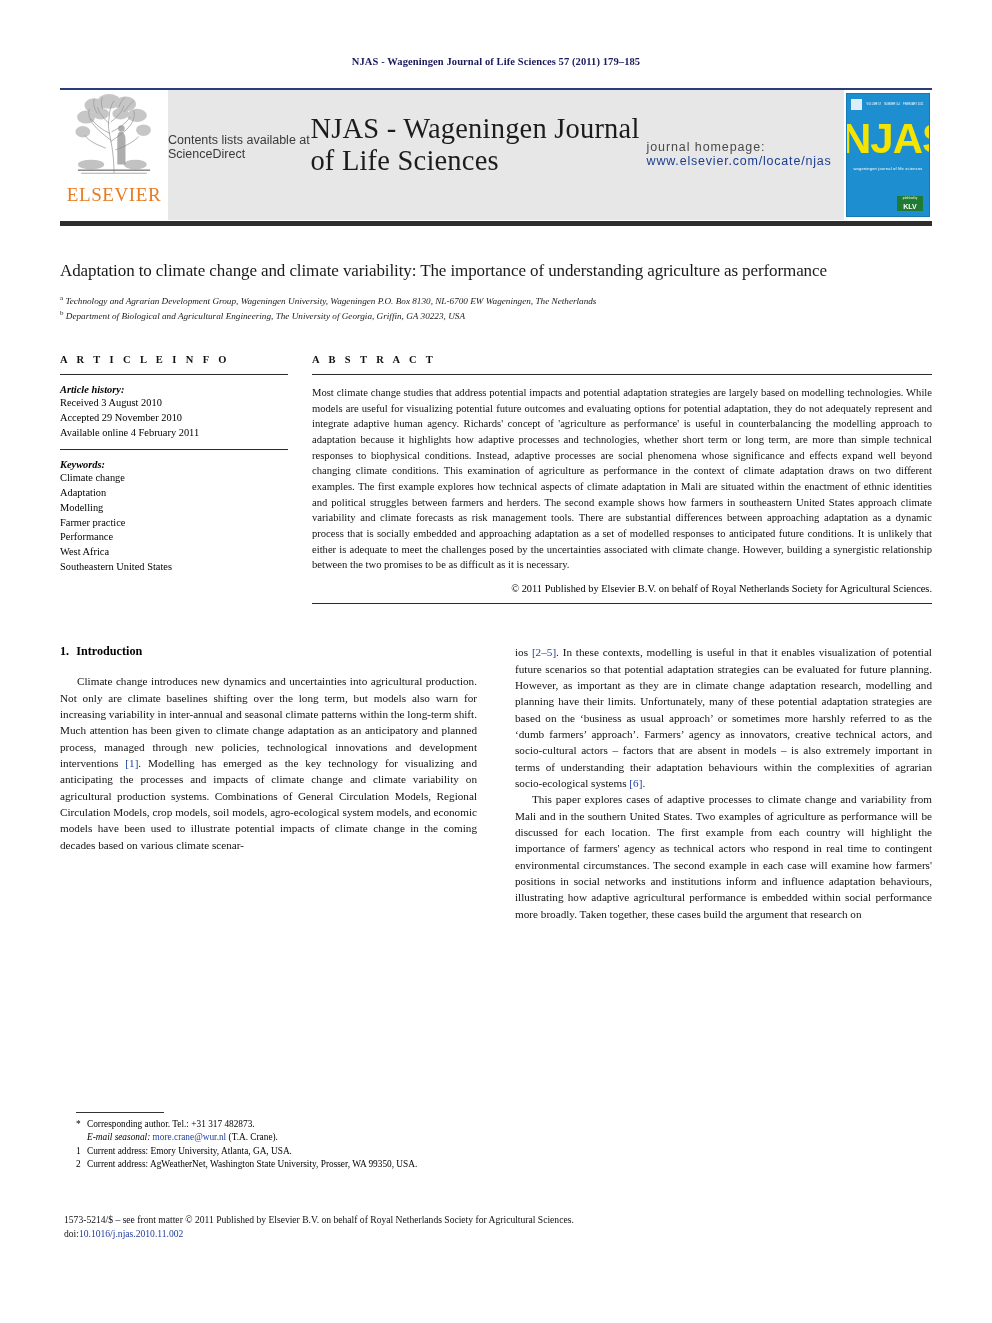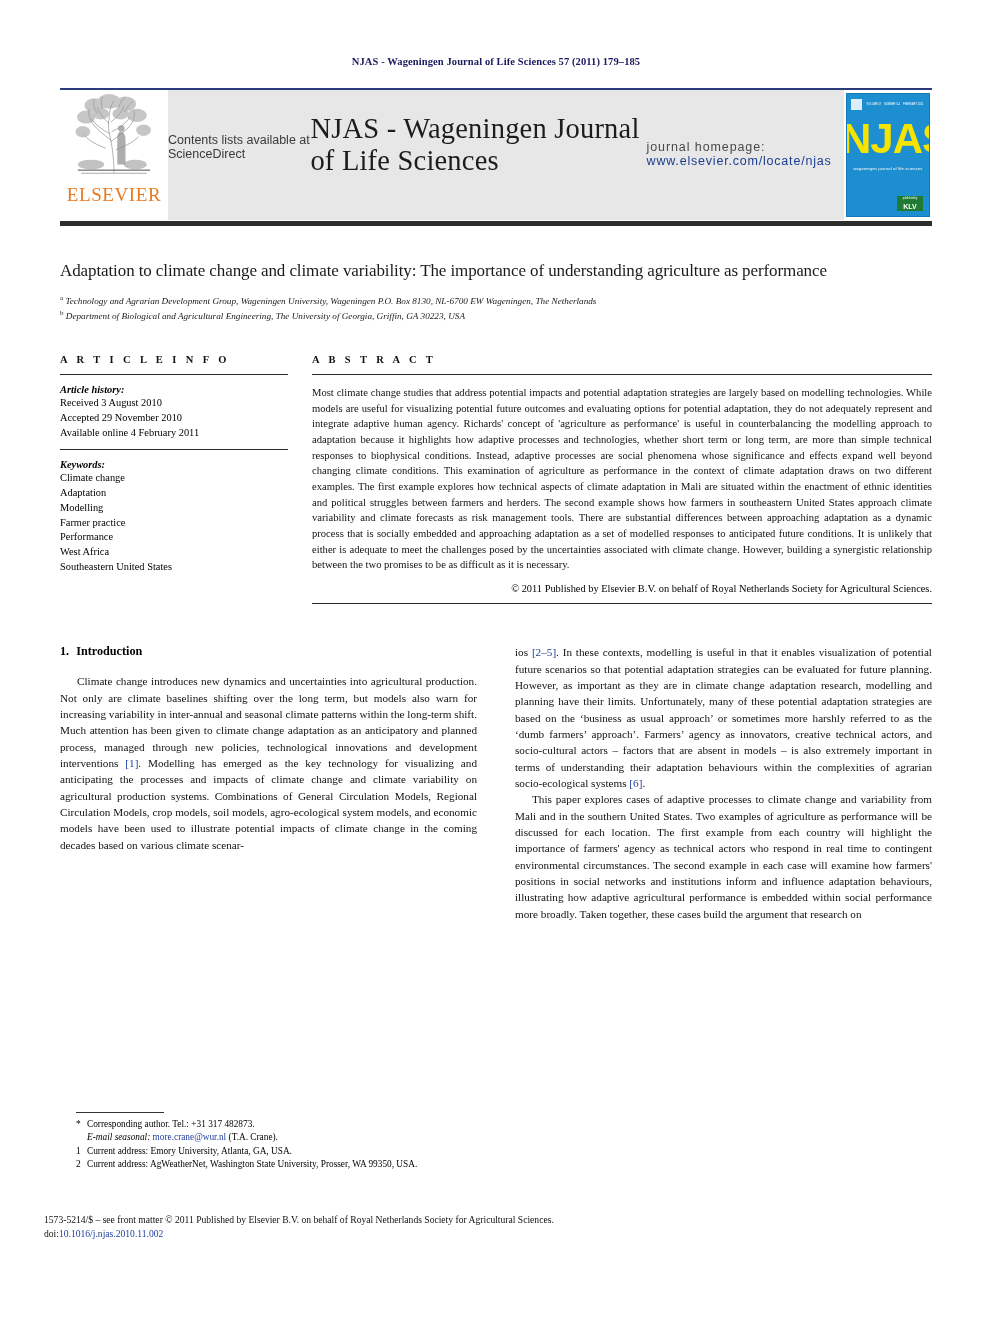--- a/index.html
+++ b/index.html
@@ -332,21 +332,21 @@
     display: inline-block;
     width: 11px;
     margin-left: -11px;
   }
   .fn .email-label { font-style: italic; }
   .fn a, .fn .link { color: #1f3f9e; text-decoration: none; }
 
   
   .footer {
     position: absolute;
-    left: 44px;
+    left: 64px;
     top: 1213px;
     width: 872px;
   }
   .footer-line {
     font-size: 9.6px;
     line-height: 1.5;
     color: #111111;
   }
   .footer-line .doi-link { color: #1f3f9e; }
 </style>

